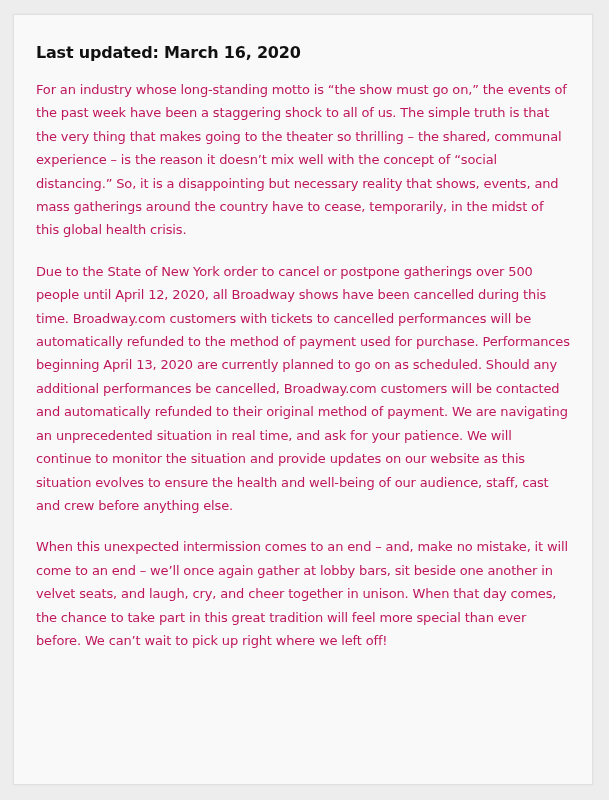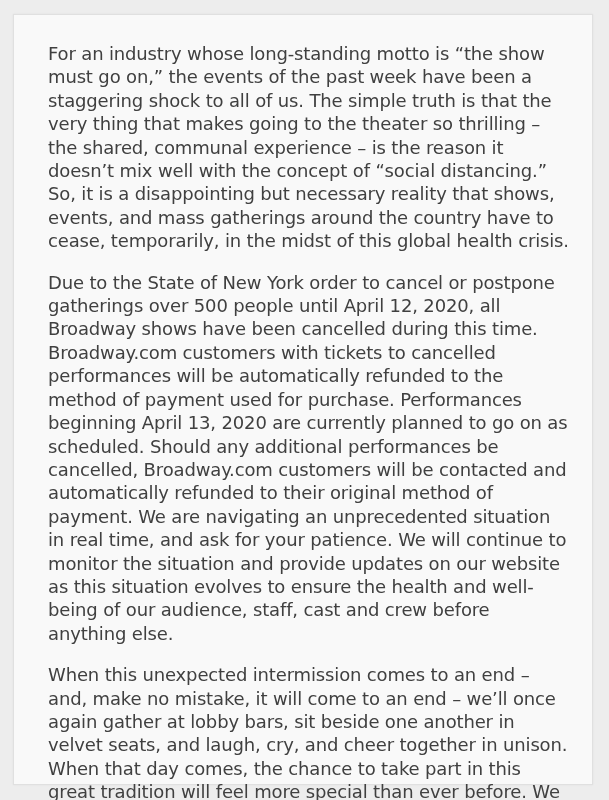--- a/index.html
+++ b/index.html
@@ -27,28 +27,29 @@
     .updated {
       font-family: "DejaVu Sans", sans-serif;
       font-weight: bold;
       font-size: 16px;
       line-height: 22px;
       color: #111111;
       margin: 0 0 14px 0;
       letter-spacing: -0.2px;
     }
     .para {
-      font-size: 18px;
+      font-size: 13px;
       line-height: 23.4px;
-      margin: 0 0 18px 12px;
-      color: #404040;
+      margin: 0 0 18px 0;
+      color: #be185d;
       letter-spacing: -0.15px;
       word-spacing: 0px;
     }
   </style>
 </head>
 <body>
 
 <div class="panel">
+  <div class="updated">Last updated: March 16, 2020</div>
   <p class="para">For an industry whose long-standing motto is “the show must go on,” the events of the past week have been a staggering shock to all of us. The simple truth is that the very thing that makes going to the theater so thrilling – the shared, communal experience – is the reason it doesn’t mix well with the concept of “social distancing.” So, it is a disappointing but necessary reality that shows, events, and mass gatherings around the country have to cease, temporarily, in the midst of this global health crisis.</p>
   <p class="para">Due to the State of New York order to cancel or postpone gatherings over 500 people until April 12, 2020, all Broadway shows have been cancelled during this time. Broadway.com customers with tickets to cancelled performances will be automatically refunded to the method of payment used for purchase. Performances beginning April 13, 2020 are currently planned to go on as scheduled. Should any additional performances be cancelled, Broadway.com customers will be contacted and automatically refunded to their original method of payment. We are navigating an unprecedented situation in real time, and ask for your patience. We will continue to monitor the situation and provide updates on our website as this situation evolves to ensure the health and well-being of our audience, staff, cast and crew before anything else.</p>
   <p class="para">When this unexpected intermission comes to an end – and, make no mistake, it will come to an end – we’ll once again gather at lobby bars, sit beside one another in velvet seats, and laugh, cry, and cheer together in unison. When that day comes, the chance to take part in this great tradition will feel more special than ever before. We can’t wait to pick up right where we left off!</p>
 </div>
 
 </body></html>

